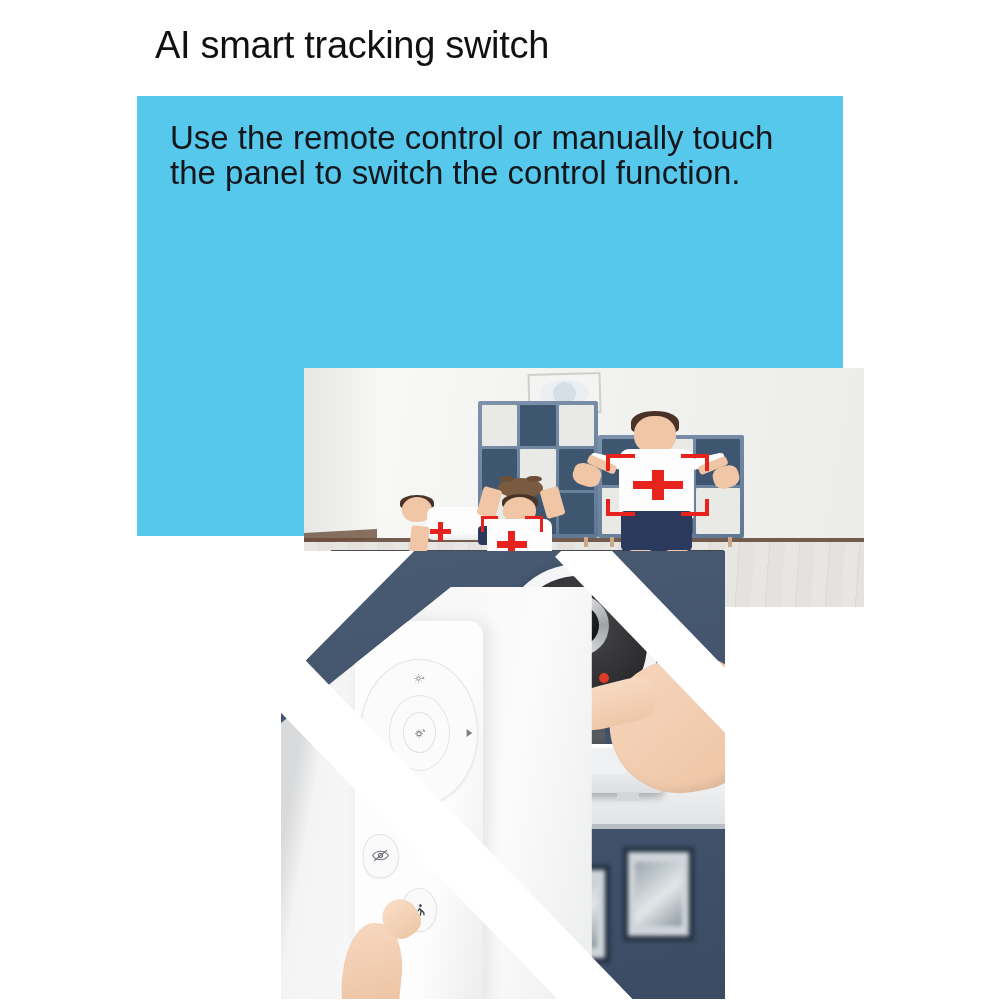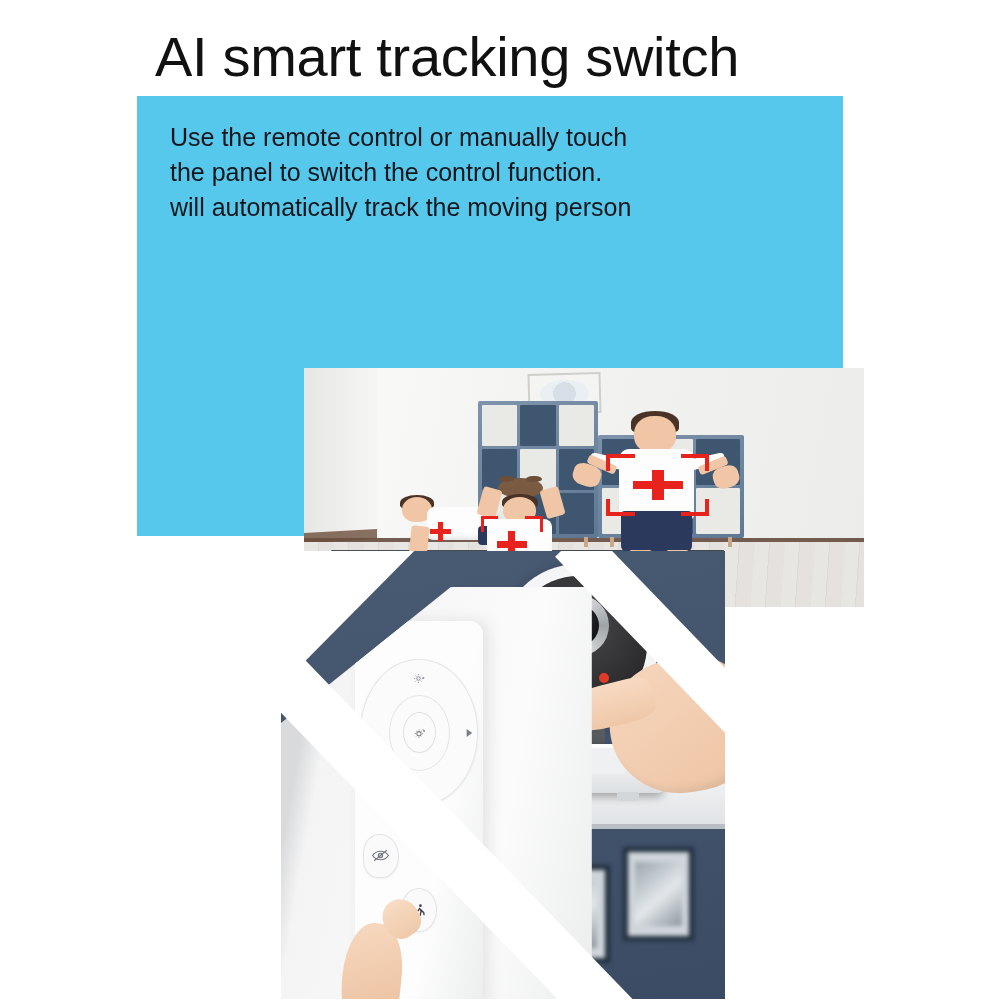--- a/index.html
+++ b/index.html
@@ -7,33 +7,33 @@
     width: 1001px; height: 1001px;
     background: #ffffff;
     font-family: "Liberation Sans", sans-serif;
     overflow: hidden;
   }
   #page { position: relative; width: 1001px; height: 1001px; background: #fff; }
 
   
   #page-title {
     position: absolute; left: 155px; top: 24px;
-    font-size: 56px; font-weight: 400; color: #111;
+    font-size: 38px; font-weight: 400; color: #111;
     letter-spacing: -0.3px; white-space: nowrap;
   }
 
   
   #info-panel {
     position: absolute; left: 137px; top: 96px;
     width: 706px; height: 440px;
     background: #55c8ec;
   }
   #info-text {
     position: absolute; left: 33px; top: 24px; width: 640px;
-    font-size: 25px; line-height: 35px; color: #14161c;
+    font-size: 33px; line-height: 35px; color: #14161c;
   }
   #info-text div { white-space: nowrap; }
 
   
   #room-photo {
     position: absolute; left: 167px; top: 272px;
     width: 560px; height: 239px;
     overflow: hidden;
     background: linear-gradient(#f7f7f5, #f2f2f0);
   }
@@ -237,21 +237,20 @@
 
 <div id="page">
 
   <h1 id="page-title">AI smart tracking switch</h1>
 
   <section id="info-panel">
 
     <div id="info-text">
       <div>Use the remote control or manually touch</div>
       <div>the panel to switch the control function.</div>
-      <div>will automatically track the moving person</div>
     </div>
 
     <figure id="room-photo">
       <div class="rp" id="rp-wall-back"></div>
       <div class="rp" id="rp-wall-left"></div>
       <div class="rp" id="rp-baseboard"></div>
       <div class="rp" id="rp-baseboard-l"></div>
       <div class="rp" id="rp-floor"></div>
       <div class="rp" id="rp-rug"></div>
 

